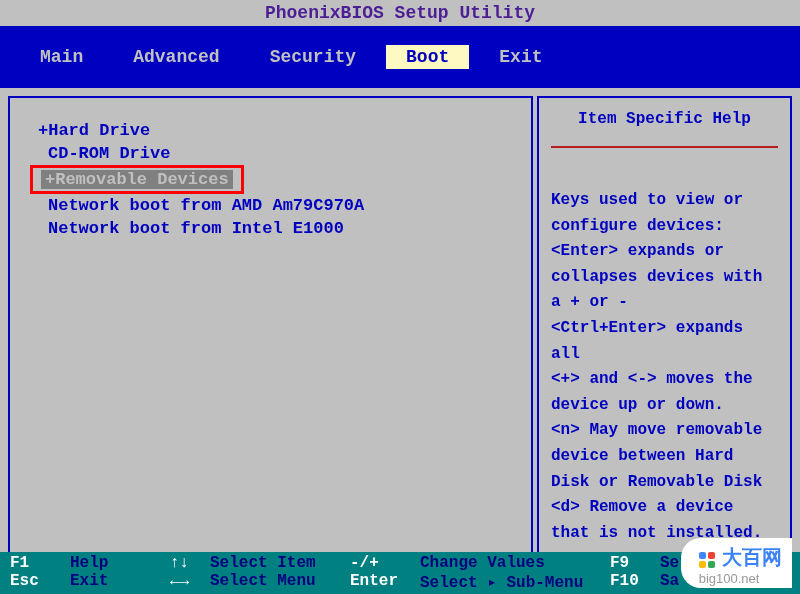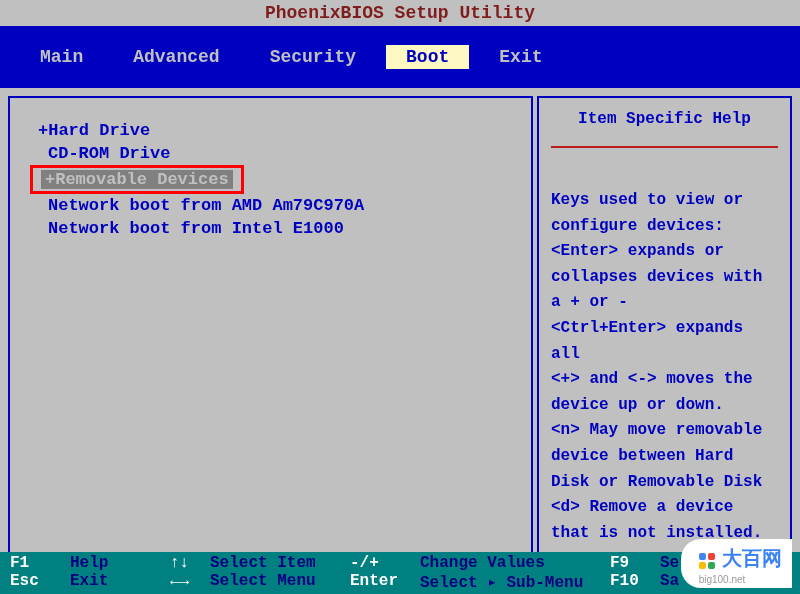--- a/index.html
+++ b/index.html
@@ -8,21 +8,21 @@
       height: 594px;
       background: #c0c0c0;
       font-family: 'Courier New', monospace;
       font-size: 16px;
       font-weight: bold;
       position: relative;
       overflow: hidden;
     }
     .title-bar {
       background: #c0c0c0;
-      color: #7f1d1d;
+      color: #4c1d95;
       text-align: center;
       padding: 3px 0;
       font-size: 18px;
     }
     .menu-bar {
       background: #0000c0;
       color: #c0c0c0;
       display: flex;
       padding: 19px 20px;
       font-size: 18px;
@@ -190,14 +190,14 @@
 </div>
 
 <div class="watermark">
   <span class="watermark-logo" style="position:relative">
     <span class="wm-sq" style="background:#4285f4;top:0;left:0"></span>
     <span class="wm-sq" style="background:#ea4335;top:0;left:9px"></span>
     <span class="wm-sq" style="background:#fbbc05;top:9px;left:0"></span>
     <span class="wm-sq" style="background:#34a853;top:9px;left:9px"></span>
   </span>
   <span class="watermark-brand">大百网</span><br>
-  <span style="font-size:10px;color:#999">big100.net</span>
+  <span style="font-size:13px;color:#999">big100.net</span>
 </div>
 
 </body></html>

